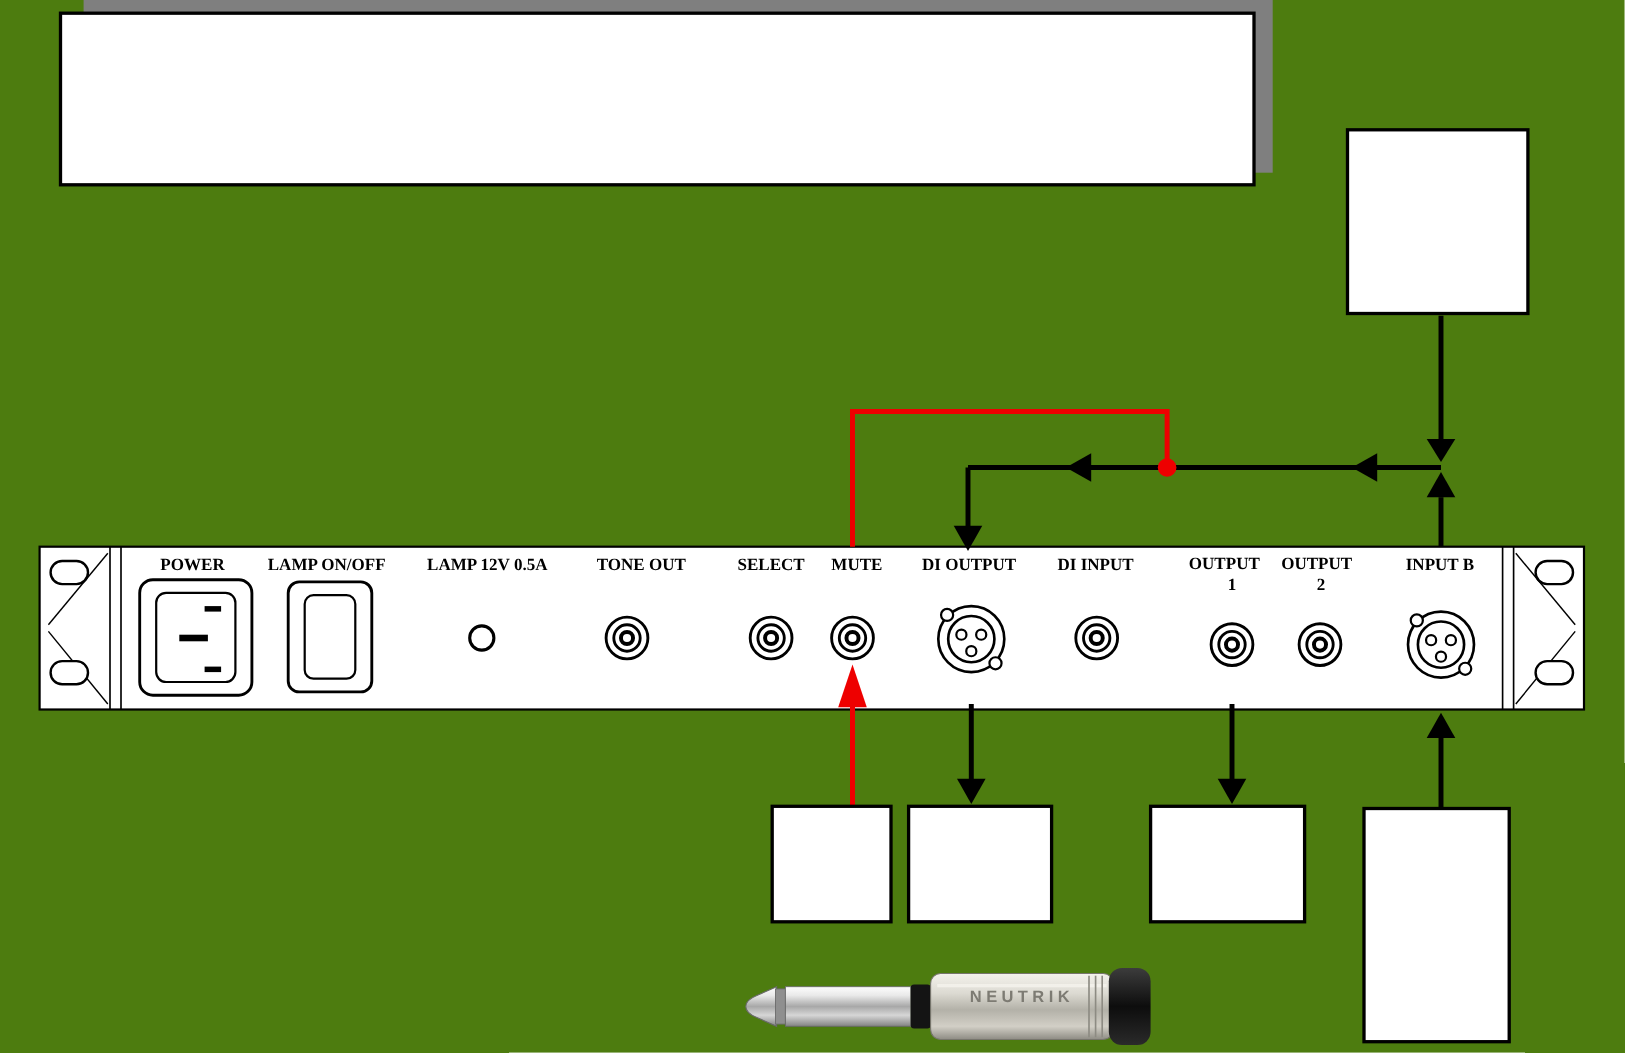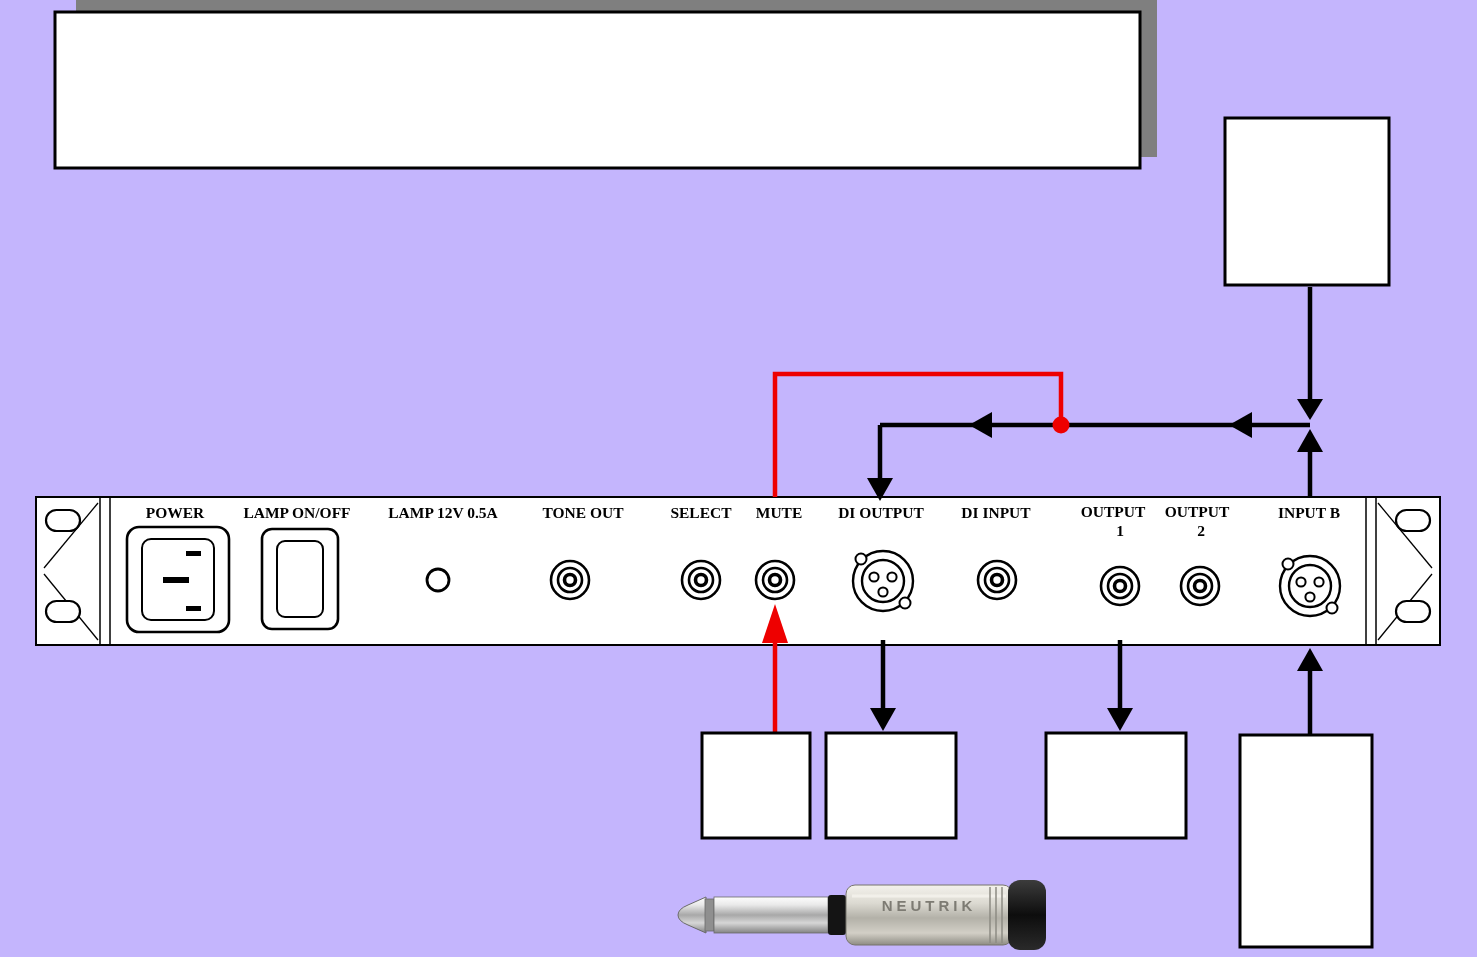--- a/index.html
+++ b/index.html
@@ -1,20 +1,20 @@
 <!DOCTYPE html>
 <html><head>
 <meta charset="utf-8">
 <style>
   html, body { margin: 0; padding: 0; background: #ffffff; }
   .stage {
     position: relative;
     width: 1477px;
     height: 957px;
-    background: #c4b5fd;
+    background: #4d7c0f;
     overflow: hidden;
     font-family: "Liberation Serif", serif;
   }
   svg { display: block; }
   text.panel-label {
     font-family: "Liberation Serif", serif;
     font-weight: bold;
     font-size: 15.5px;
     fill: #000000;
   }

